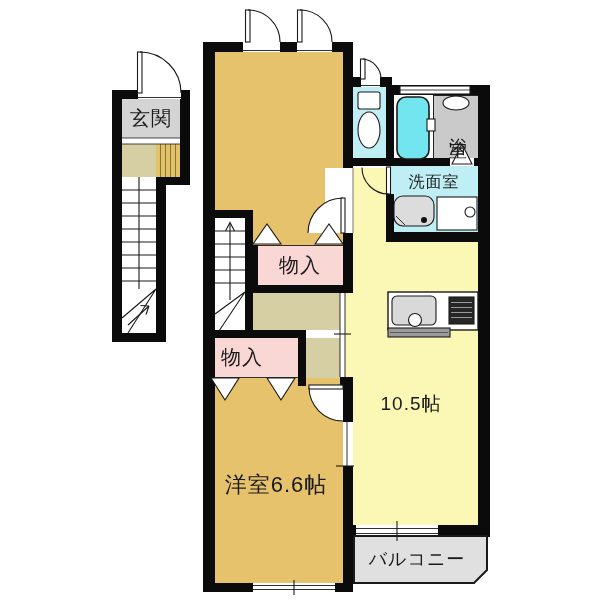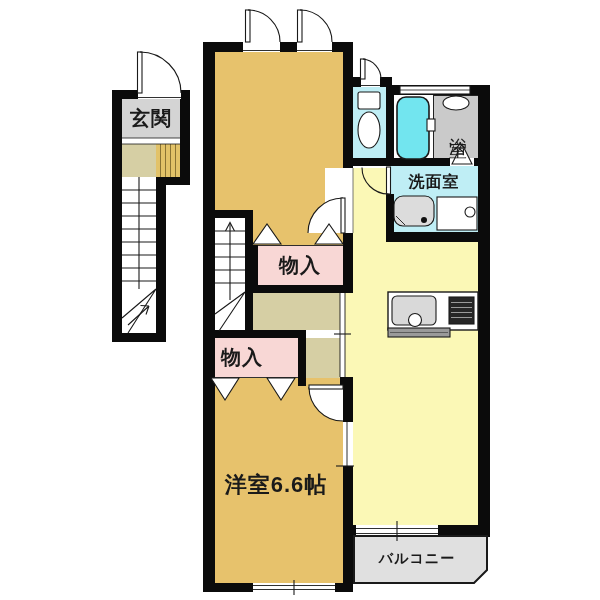--- a/index.html
+++ b/index.html
@@ -12,21 +12,21 @@
   .f-yellow{background:var(--yellow,#fbf8b6);}
   .f-pink{background:var(--pink,#f8d7d5);}
   .f-olive{background:var(--olive,#d6cfa4);}
   .f-gray{background:var(--gray-tile,#d4d4d4);}
   .f-bathgray{background:var(--bath-gray,#cacaca);border:1px solid #222;}
   .f-cyan{background:var(--cyan-light,#bfeef5);}
   .f-white{background:#ffffff;}
   .f-wood{background:repeating-linear-gradient(90deg,#e2c268 0 4px,#8a7334 4px 5px);}
   svg.overlay{position:absolute;left:0;top:0;pointer-events:none;}
   .lbl{position:absolute;transform:translate(-50%,-50%);color:var(--line,#1a1a1a);
-       font-weight:700;white-space:nowrap;letter-spacing:1px;}
+       font-weight:400;white-space:nowrap;letter-spacing:1px;}
   .lbl-v{position:absolute;transform:translate(-50%,-50%);color:var(--line,#1a1a1a);
        font-weight:500;writing-mode:vertical-rl;text-orientation:upright;letter-spacing:3px;}
 </style>
 </head>
 <body>
 
 <div class="plan">
 
   <div class="floor f-gray" style="left:122px;top:99px;width:58px;height:39px"></div>
   <div class="floor f-white" style="left:122px;top:138px;width:58px;height:6px"></div>
@@ -181,16 +181,17 @@
       <rect x="388" y="328" width="62" height="9" fill="#9a9a9a"></rect>
       <path d="M390 332.5 H448" stroke="#555" stroke-width="0.9"></path>
     </g>
   </svg>
 
   <div class="lbl" style="left:151px;top:118px;font-size:20px">玄関</div>
   <div class="lbl-v" style="left:458px;top:126px;font-size:18px">浴室</div>
   <div class="lbl" style="left:434px;top:182px;font-size:16px">洗面室</div>
   <div class="lbl" style="left:300px;top:265px;font-size:20px">物入</div>
   <div class="lbl" style="left:242px;top:357px;font-size:20px">物入</div>
+  <div class="lbl" style="left:411px;top:404px;font-size:19px">10.5帖</div>
   <div class="lbl" style="left:276px;top:485px;font-size:22px">洋室6.6帖</div>
-  <div class="lbl" style="left:417px;top:559px;font-size:14px">バルコニー</div>
+  <div class="lbl" style="left:417px;top:559px;font-size:18px">バルコニー</div>
 
 </div>
 
 </body></html>

